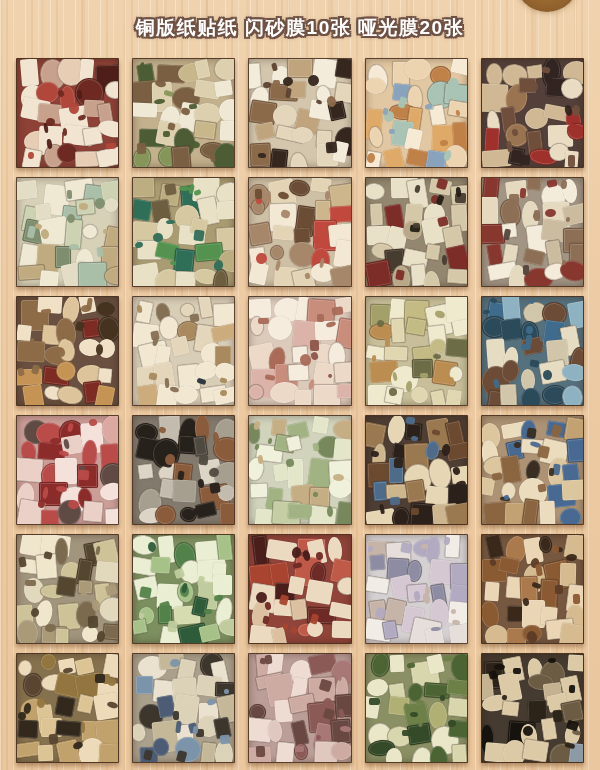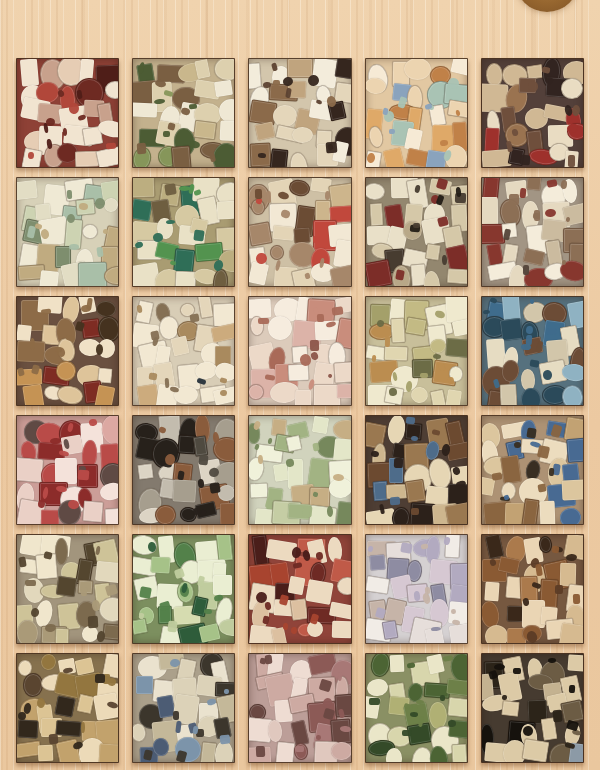--- a/index.html
+++ b/index.html
@@ -64,20 +64,21 @@
     position:absolute; display:block; border-radius:9%;
     box-shadow: inset 0 0 0 1px rgba(255,255,255,0.16), 0 0 1px rgba(30,15,5,0.25);
   }
   .st.acc { box-shadow:none; opacity:0.95; }
 </style>
 </head>
 <body>
 
 <div class="page">
   <div class="knot"></div>
+  <div class="title">铜版纸贴纸 闪砂膜10张 哑光膜20张</div>
   <div class="grid" id="sheet-grid">
       <div class="tile" style="background: rgb(142, 65, 54);">
         <i class="st" style="width: 16.6861%; height: 25.1537%; left: 4.16577%; top: 0.220254%; background: rgb(241, 228, 208); transform: rotate(-4.9deg);"></i>
         <i class="st" style="width: 25.7272%; height: 28.3309%; left: 23.0759%; top: -0.287008%; background: rgb(200, 161, 140); transform: rotate(-5.8deg); border-radius: 50%; border: 1px solid rgba(40, 25, 15, 0.25);"></i>
         <i class="st" style="width: 28.9509%; height: 28.1405%; left: 39.1712%; top: -2.94466%; background: rgb(230, 205, 180); transform: rotate(6.5deg); border-radius: 50%; border: 1px solid rgba(40, 25, 15, 0.25);"></i>
         <i class="st" style="width: 13.3162%; height: 26.0547%; left: 62.3569%; top: 0.402592%; background: rgb(241, 228, 208); transform: rotate(5.2deg);"></i>
         <i class="st" style="width: 26.8479%; height: 26.3297%; left: 77.6731%; top: 5.7694%; background: rgb(79, 30, 24); transform: rotate(-2.2deg);"></i>
         <i class="st" style="width: 22.9827%; height: 24.3863%; left: 4.04987%; top: 24.1713%; background: rgb(241, 228, 208); transform: rotate(2.2deg); border-radius: 50%;"></i>
         <i class="st" style="width: 22.5099%; height: 19.5757%; left: 18.4137%; top: 21.0086%; background: rgb(177, 71, 58); transform: rotate(-12deg); border-radius: 50%;"></i>
         <i class="st" style="width: 15.282%; height: 25.7576%; left: 42.7951%; top: 25.4613%; background: rgb(177, 71, 58); transform: rotate(-0.1deg); border-radius: 50%;"></i>

